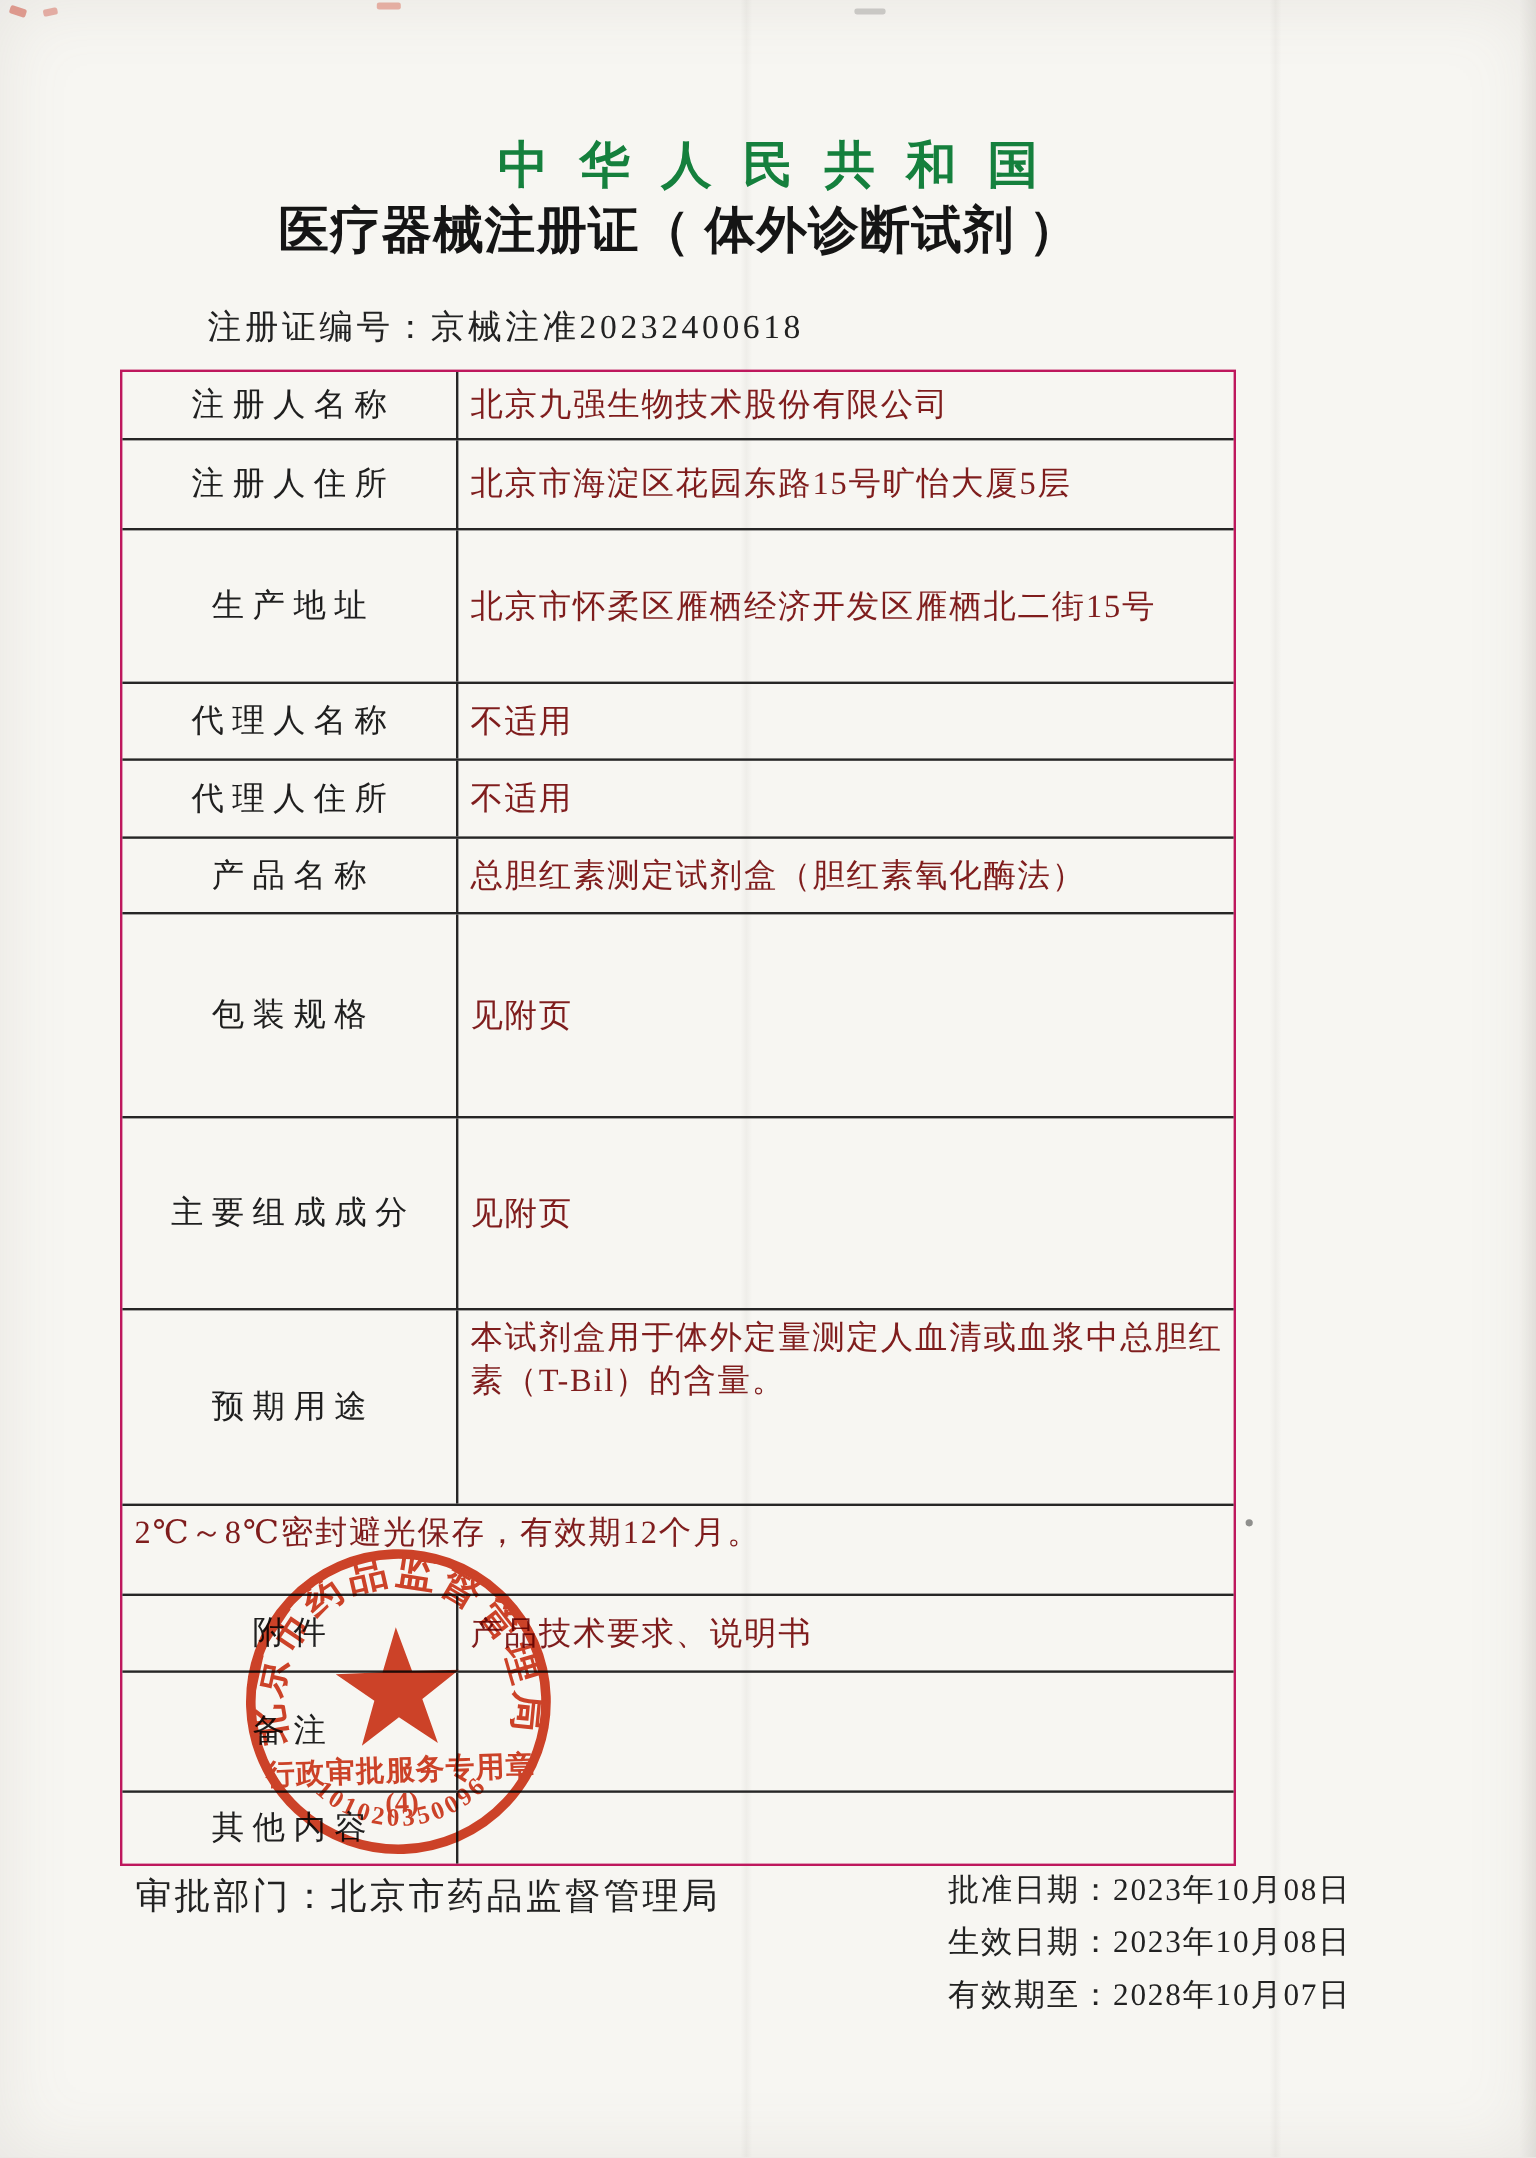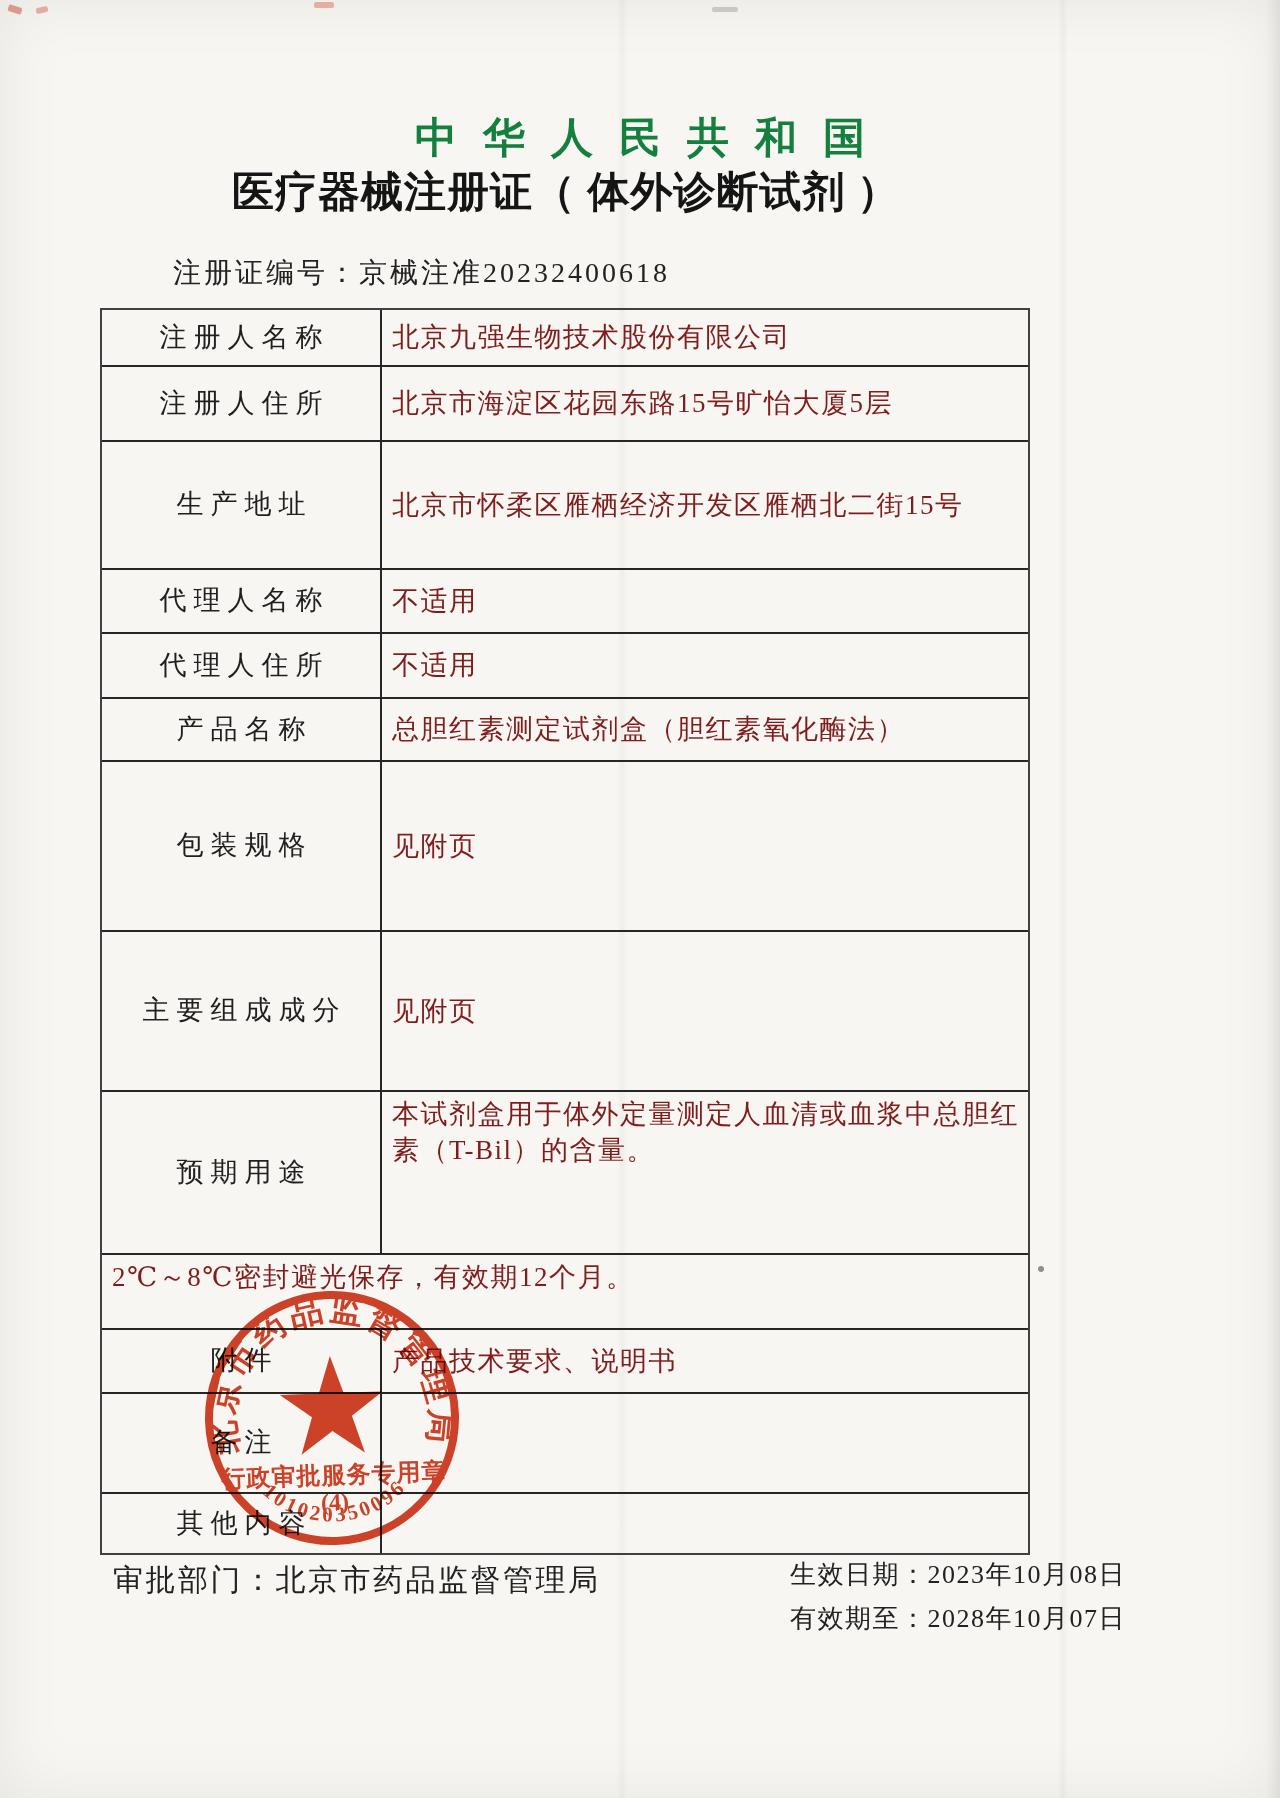--- a/index.html
+++ b/index.html
@@ -28,21 +28,21 @@
     text-align:center;font-size:42px;font-weight:bold;
     letter-spacing:1px;color:#151515;
     transform:translateX(-74px);
   }
   .regline{
     position:absolute;top:254px;left:145px;
     font-size:28px;letter-spacing:3px;color:#222;margin-left:28px;
   }
   .cert-table{
     position:absolute;left:100px;top:308px;width:930px;
-    border:2px solid #404040;
+    border:2px solid #be185d;
     box-sizing:border-box;
     background:transparent;
   }
   .row{display:flex;box-sizing:border-box;}
   .row + .row{border-top:2px solid #262626;}
   .cl{
     width:280px;flex:0 0 280px;
     border-right:2px solid #262626;
     display:flex;align-items:center;justify-content:center;
     text-align:center;
@@ -145,20 +145,21 @@
     </div>
     <div class="row" style="height:61px">
       <div class="cl">其他内容</div>
       <div class="cv"></div>
     </div>
   </div>
 
   <div class="footer-left"><span>审批部门：</span><span>北京市药品监督管理局</span></div>
 
   <div class="footer-right">
+    <div class="fline"><span>批准日期：</span><span>2023年10月08日</span></div>
     <div class="fline"><span>生效日期：</span><span>2023年10月08日</span></div>
     <div class="fline"><span>有效期至：</span><span>2028年10月07日</span></div>
   </div>
 
   <svg class="stamp" viewBox="0 0 272 272" aria-hidden="true">
     <defs>
       <path id="arcTop" d="M 47 177 A 98 98 0 1 1 225 177" fill="none"></path>
       <path id="arcBottom" d="M 53 196 A 101 101 0 0 0 219 196" fill="none"></path>
     </defs>
     <circle cx="136" cy="136" r="123" fill="none" stroke="#cf3417" stroke-width="8"></circle>

